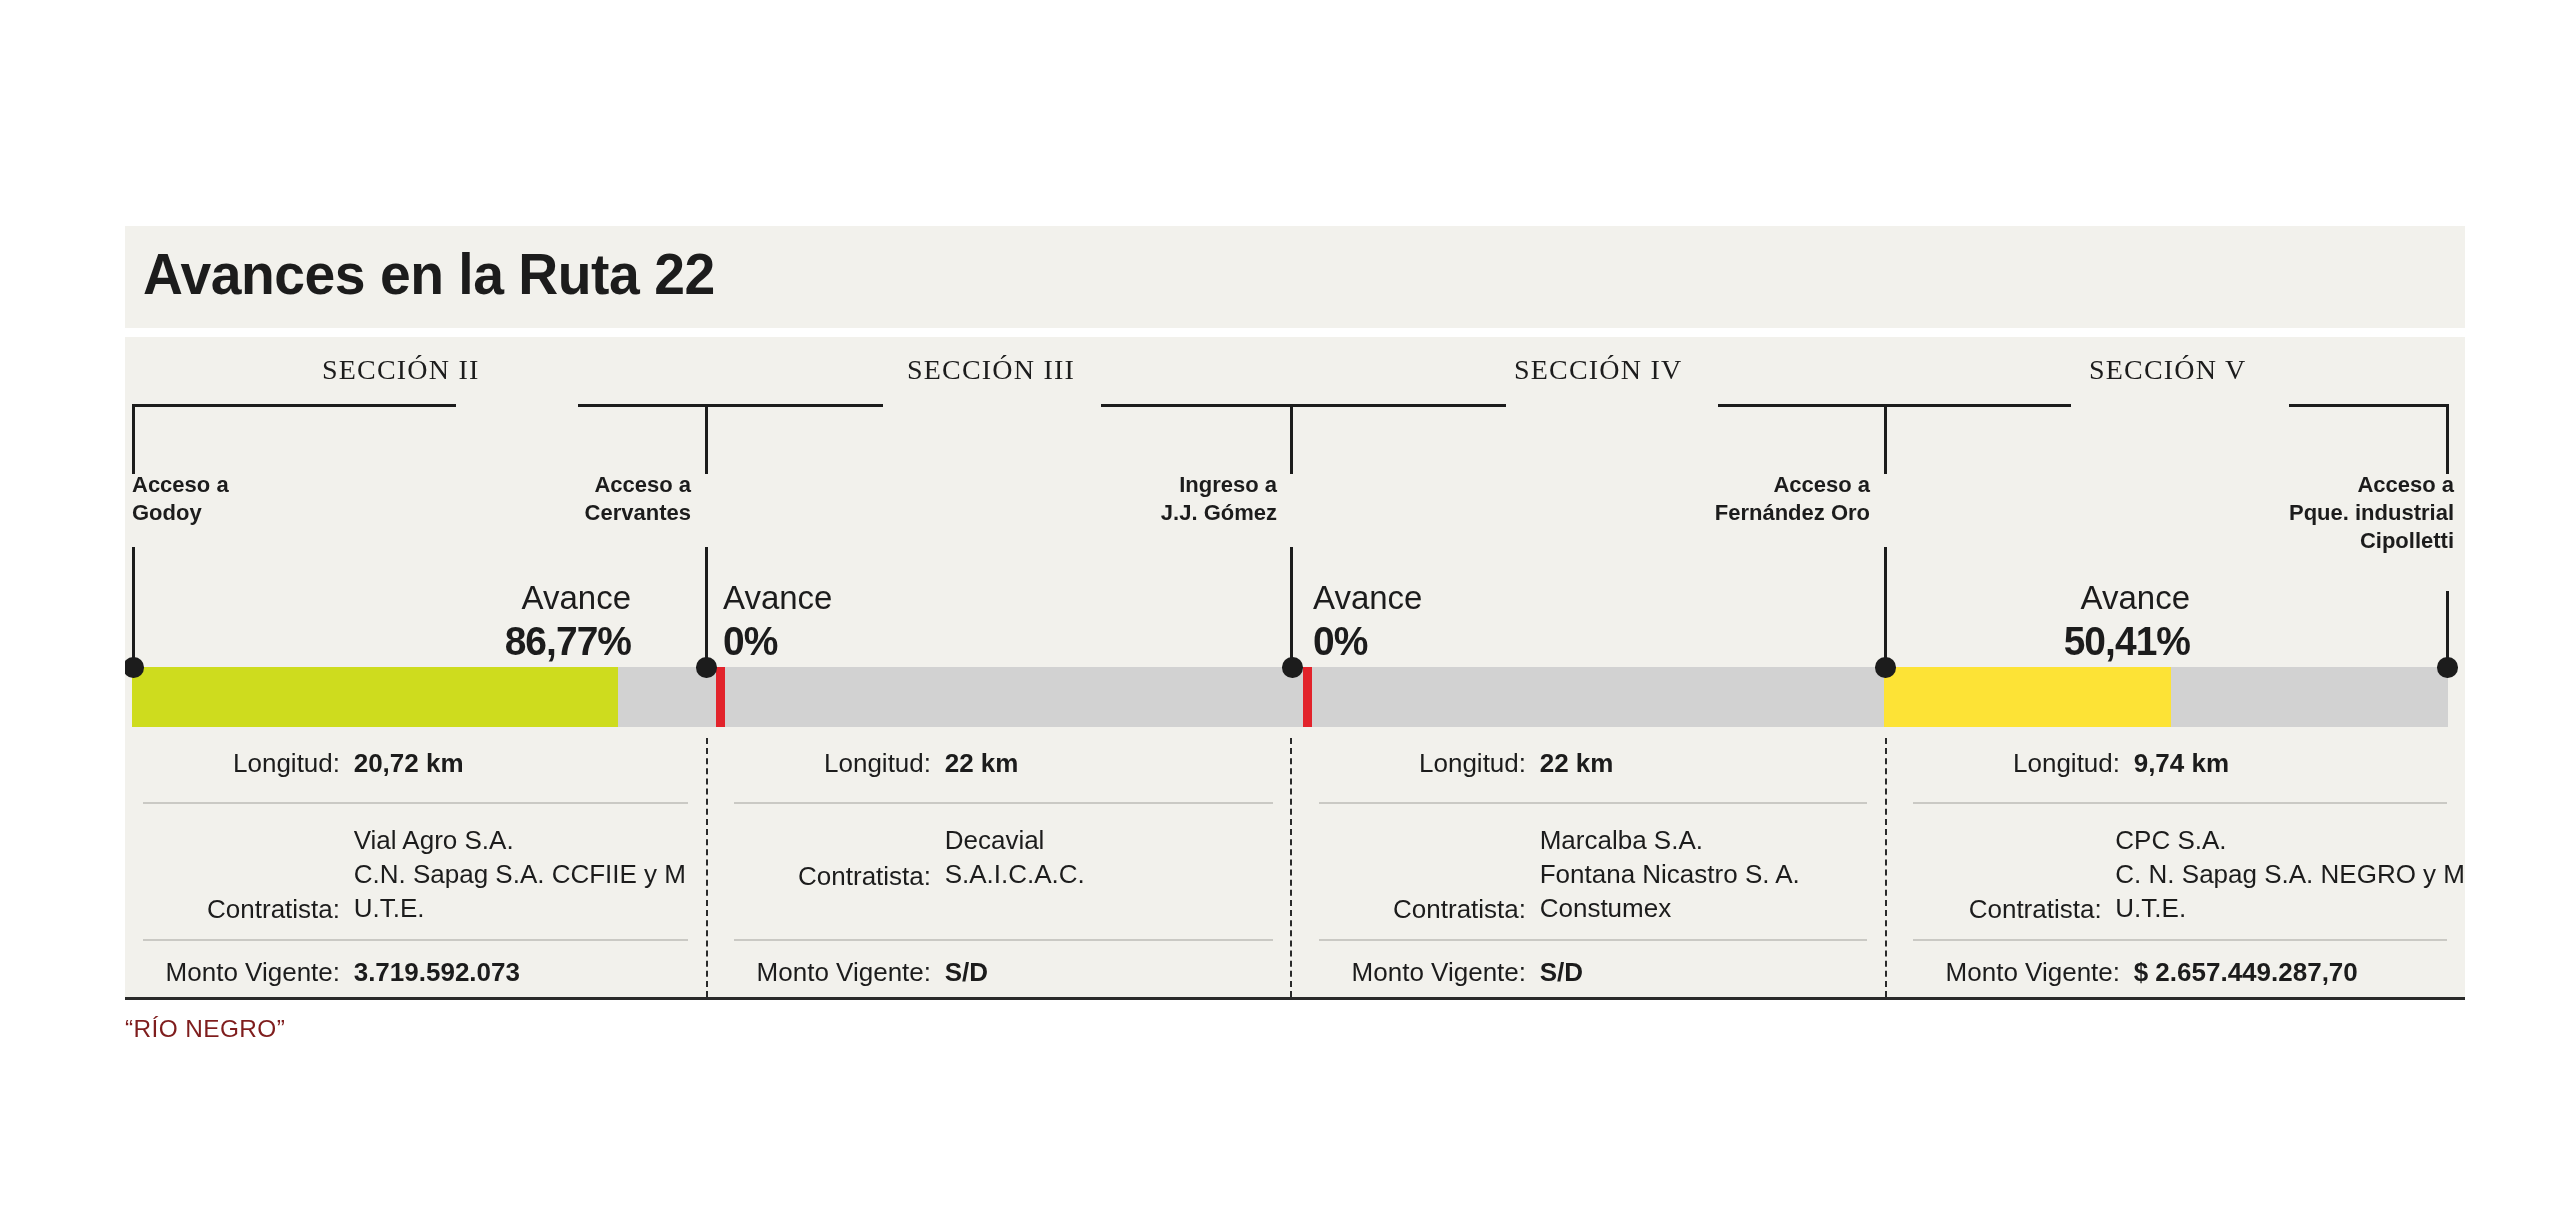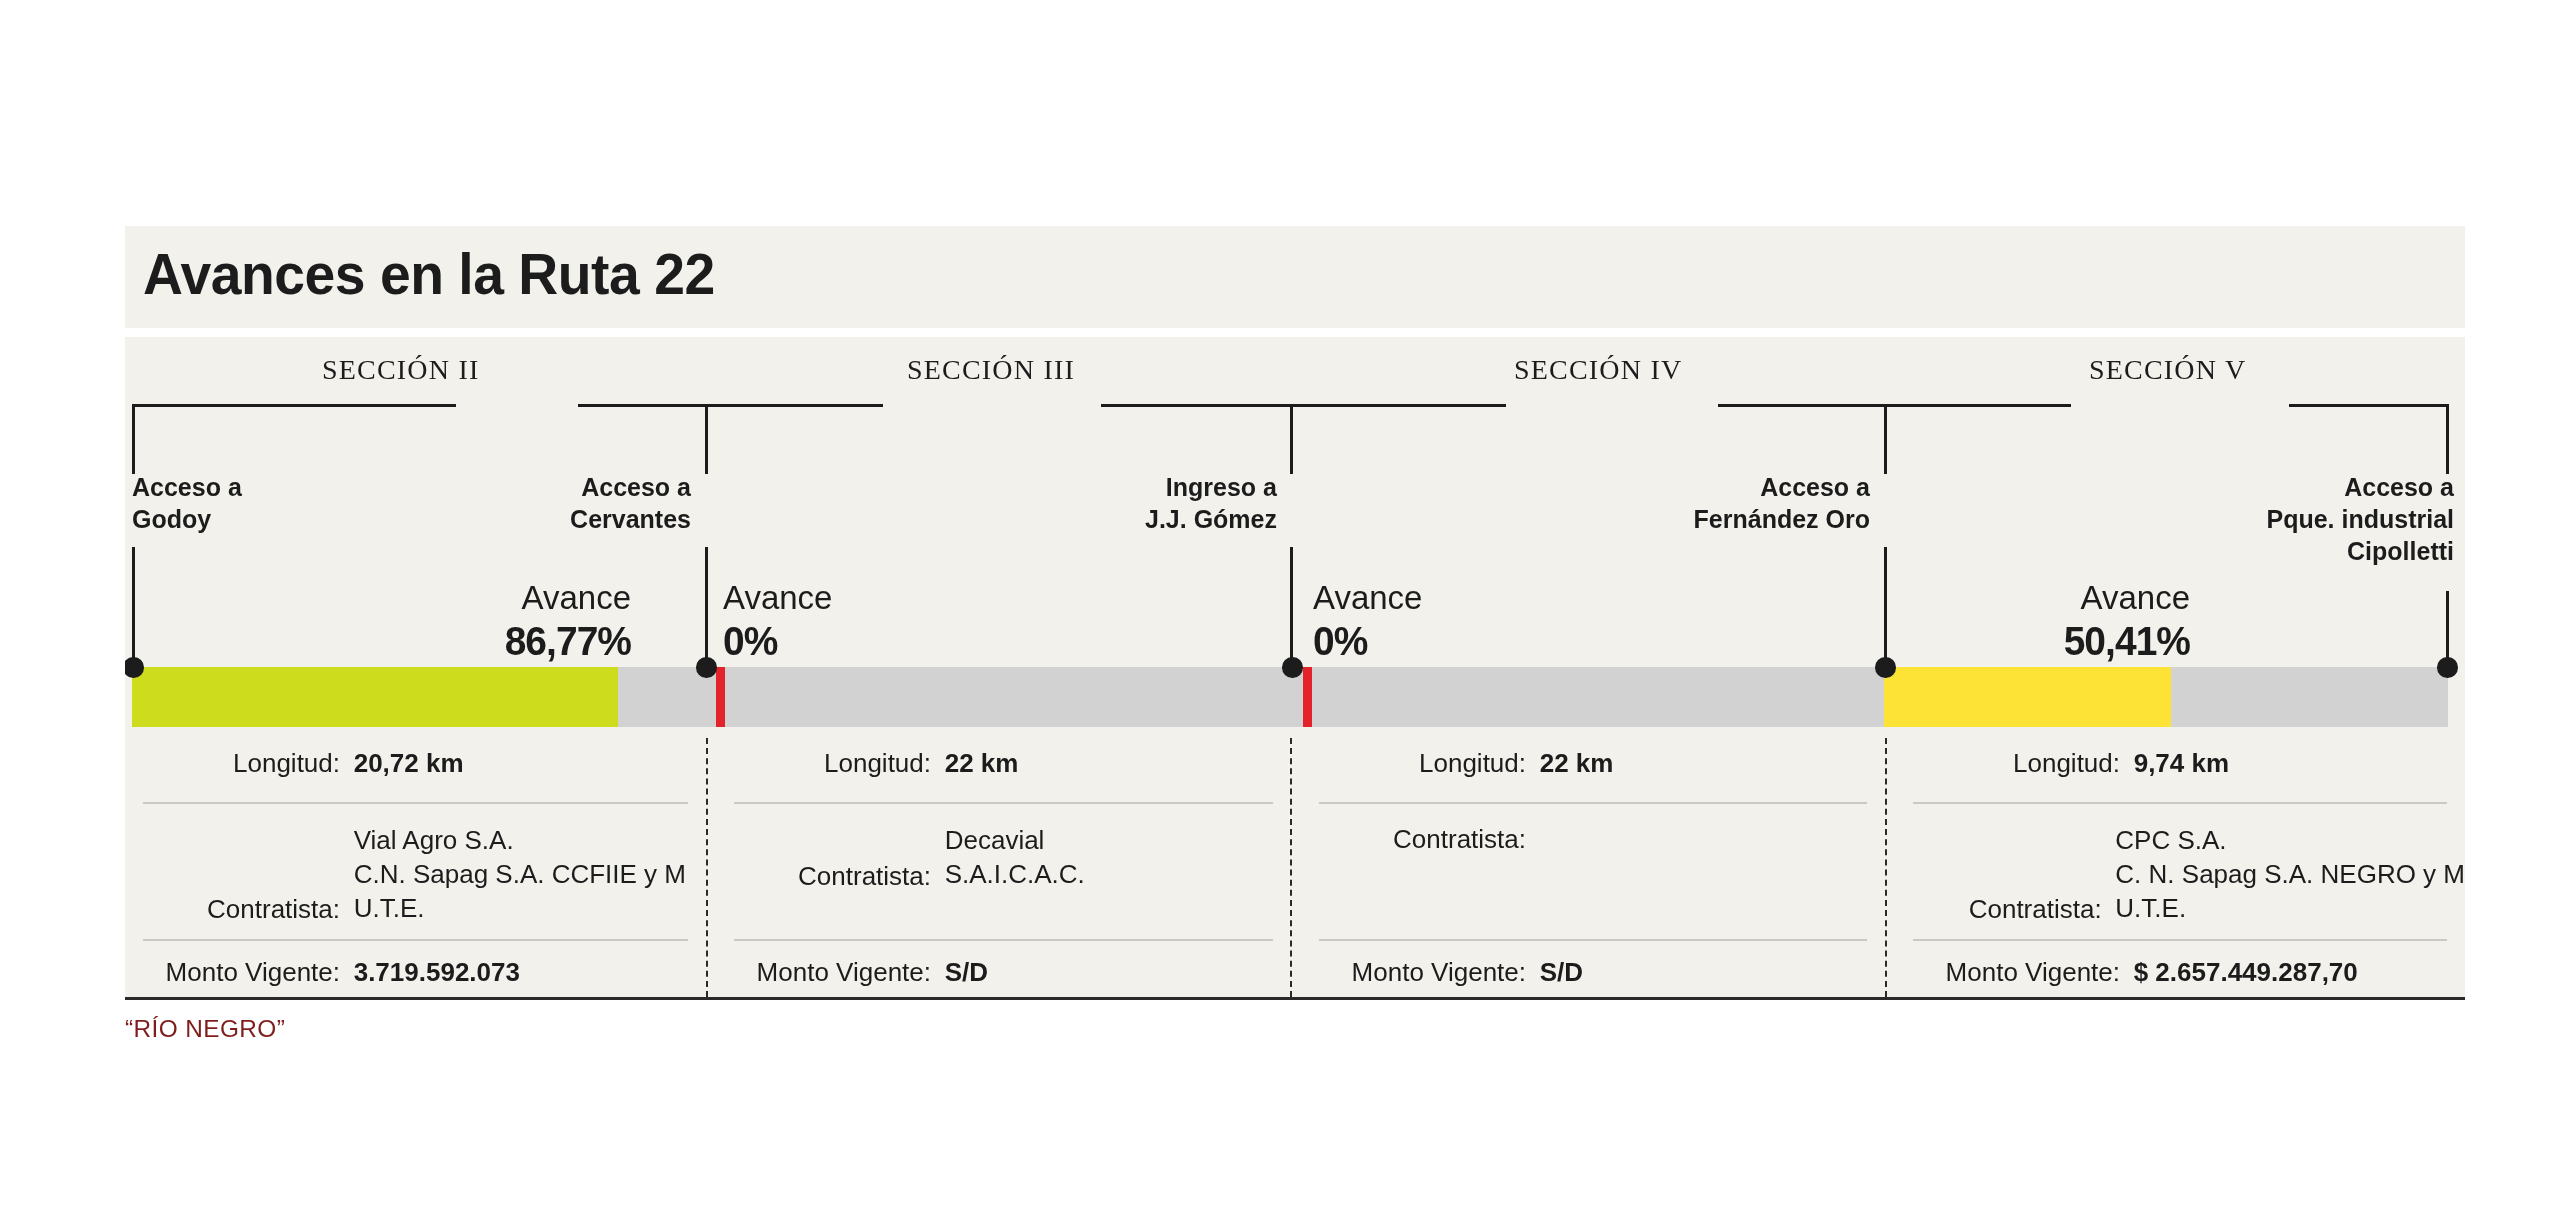--- a/index.html
+++ b/index.html
@@ -22,21 +22,21 @@
   .bracket-row{position:absolute;left:0;top:404px;width:2576px;height:3.9px;}
   .brk{position:absolute;height:2.9px;background:#1c1c1c;top:0;}
   .sec-label{position:absolute;top:354px;font-size:28px;color:#1c1c1c;letter-spacing:1.2px;
     white-space:nowrap;font-family:"Liberation Serif",serif;}
 
   
   .stem-up{position:absolute;width:2.9px;background:#1c1c1c;top:404px;height:70px;}
   .stem-dn{position:absolute;width:2.9px;background:#1c1c1c;top:547px;height:121px;}
 
   
-  .node-label{position:absolute;font-size:25px;font-weight:bold;color:#1c1c1c;
+  .node-label{position:absolute;font-size:22px;font-weight:bold;color:#1c1c1c;
     line-height:1.28;white-space:nowrap;}
   .node-label.l{text-align:left;}
   .node-label.r{text-align:right;}
 
   
   .avance{position:absolute;color:#1c1c1c;}
   .avance .cap{font-size:33px;line-height:1;color:#1c1c1c;font-family:"Liberation Sans",sans-serif;}
   .avance .val{font-size:41px;font-weight:bold;line-height:1.05;margin-top:5.9px;
     letter-spacing:-1px;transform:scaleX(0.95);transform-origin:inherit;}
   .avance.l{text-align:left;}
@@ -213,20 +213,25 @@
       </div>
 
       <div class="col" style="left:1301px;width:584px;">
         <div class="drow" style="top:9.8px;">
           <div class="dlabel" style="width:225px;">Longitud:</div>
           <div class="dvalue">22 km</div>
         </div>
         <div class="hr" style="left:17.6px;right:17.6px;top:64px;"></div>
         <div class="drow" style="top:86px;">
           <div class="dlabel" style="width:225px;">Contratista:</div>
+          <div class="dvalue normal">
+            <span class="ln">Marcalba S.A.</span>
+            <span class="ln">Fontana Nicastro S. A.</span>
+            <span class="ln">Constumex</span>
+          </div>
         </div>
         <div class="hr" style="left:17.6px;right:17.6px;top:201px;"></div>
         <div class="drow" style="top:219px;">
           <div class="dlabel" style="width:225px;">Monto Vigente:</div>
           <div class="dvalue">S/D</div>
         </div>
       </div>
 
       <div class="col" style="left:1895px;width:570px;">
         <div class="drow" style="top:9.8px;">

